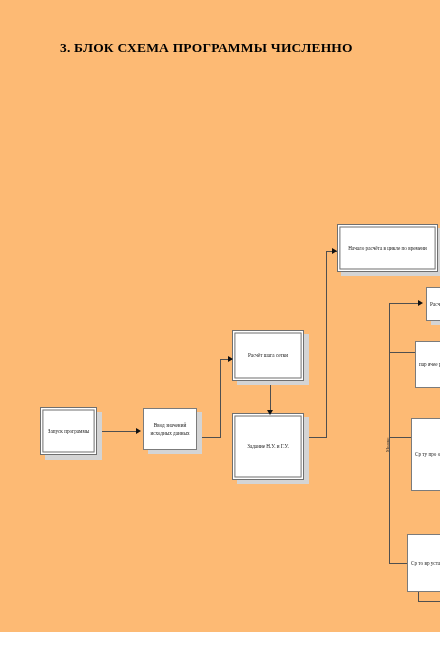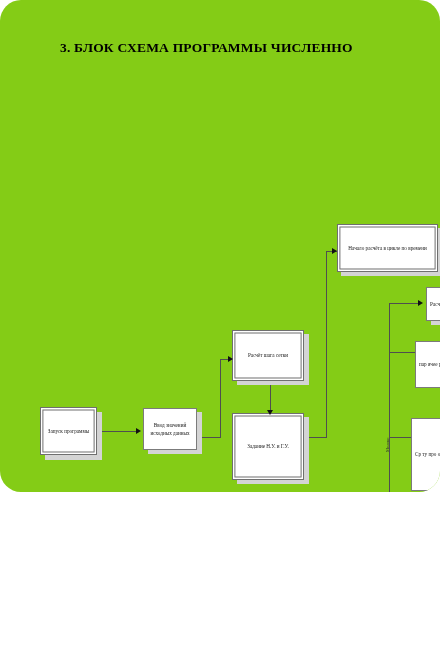--- a/index.html
+++ b/index.html
@@ -14,24 +14,23 @@
     position: relative;
     overflow: hidden;
     font-family: "Liberation Serif", "DejaVu Serif", serif;
     color: #000000;
   }
 
   #page {
     position: absolute;
     left: 0; top: 0;
     width: 440px;
-    height: 492px;
-    background: #84cc16;
+    height: 632px;
+    background: #fdba74;
     overflow: hidden;
-    border-radius: 21px;
   }
 
   
   .doc-heading {
     position: absolute;
     left: 60px;
     top: 40px;
     width: 420px;
     font-family: "Liberation Serif", "DejaVu Serif", serif;
     font-weight: bold;

